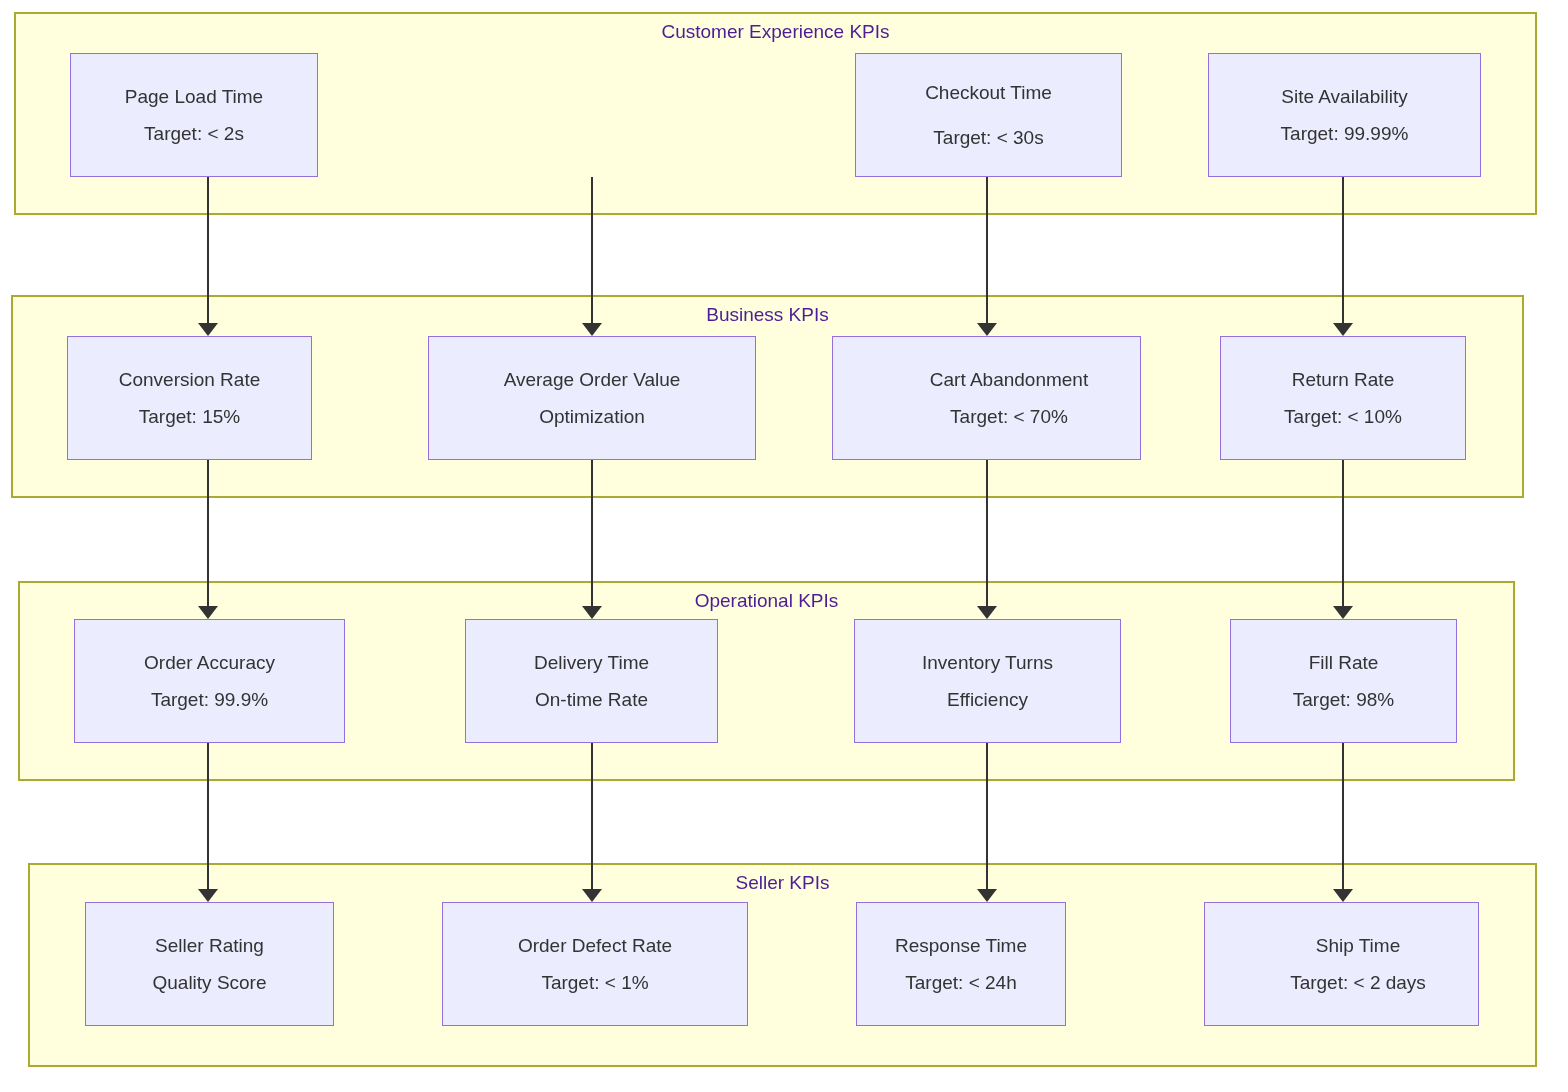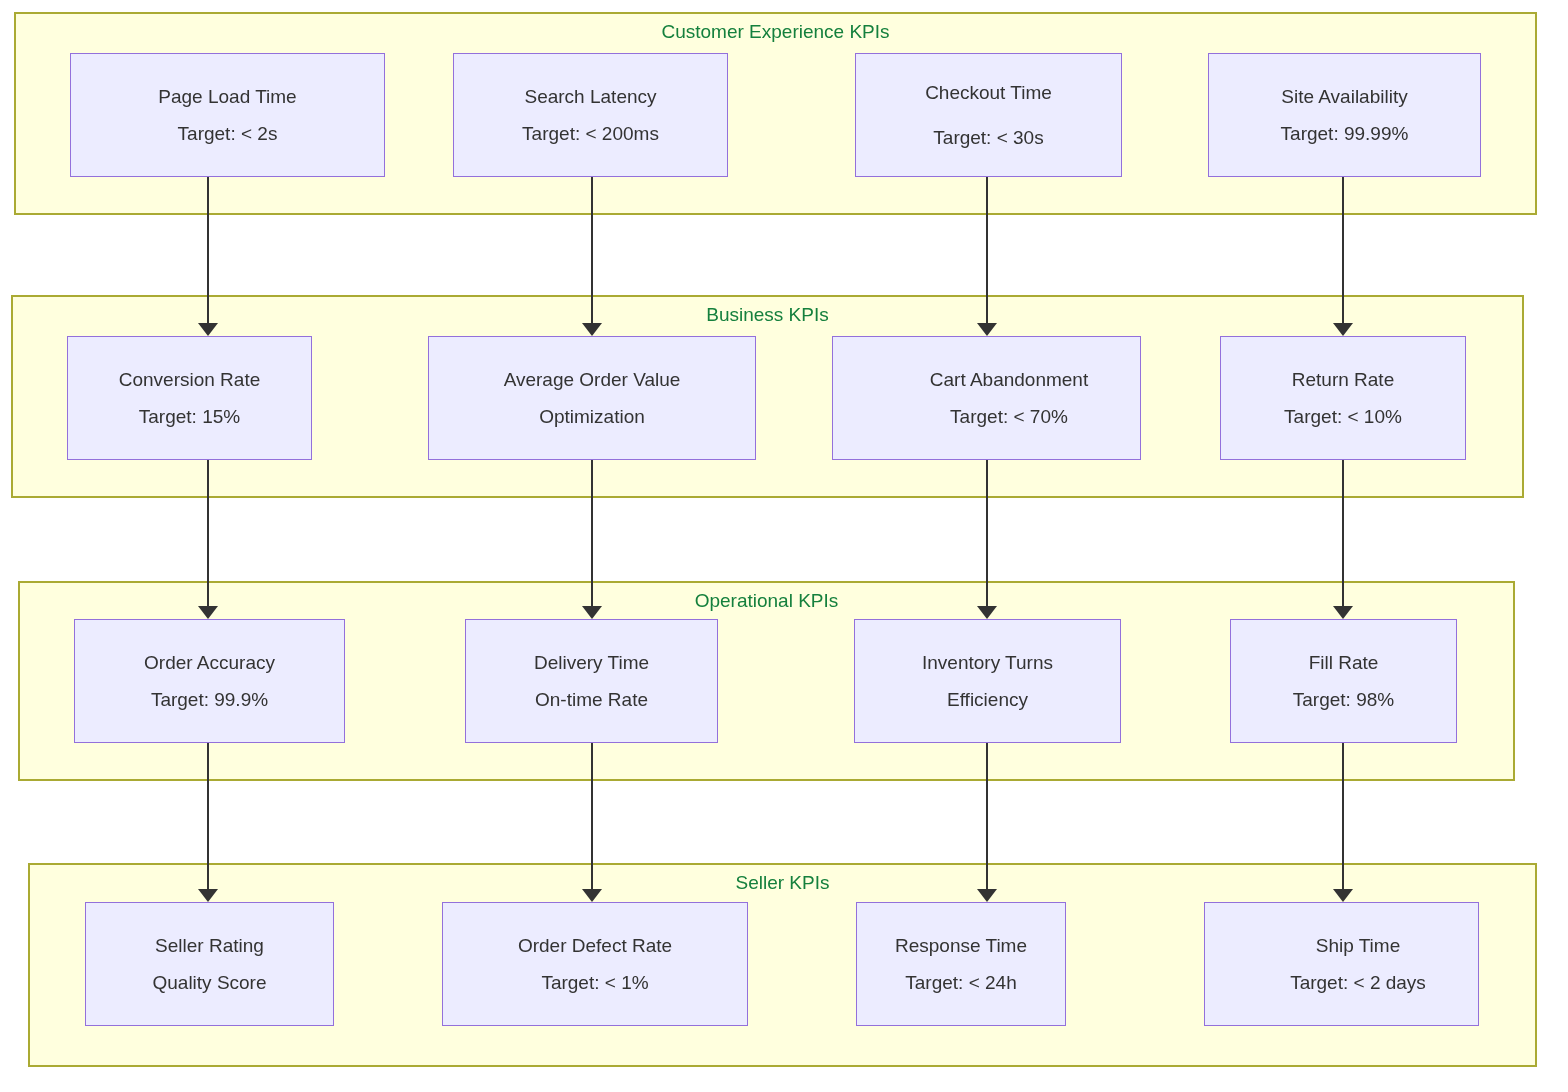--- a/index.html
+++ b/index.html
@@ -5,42 +5,42 @@
   html,body{margin:0;padding:0;background:#ffffff;}
   #canvas{
     position:relative;width:1568px;height:1092px;background:#ffffff;
     font-family:"Liberation Sans","DejaVu Sans",sans-serif;color:#333333;overflow:hidden;
   }
   .group{
     position:absolute;background:#ffffde;border:2px solid #aaaa33;box-sizing:border-box;
   }
   .group-title{
     position:absolute;top:7px;left:0;width:100%;text-align:center;
-    font-size:19px;font-weight:400;color:#15803d;
+    font-size:19px;font-weight:400;color:#4c1d95;
   }
   .node{
     position:absolute;background:#ececff;border:1.5px solid #9370db;box-sizing:border-box;
     display:flex;flex-direction:column;align-items:center;justify-content:center;
     font-size:19px;line-height:37px;text-align:center;color:#333333;
   }
   .edge{
     position:absolute;width:2px;background:#333333;
   }
   .edge::after{
     content:"";position:absolute;bottom:-13px;left:-9px;width:0;height:0;
     border-left:10px solid transparent;border-right:10px solid transparent;
     border-top:13px solid #333333;
   }
   
   #g0{left:14px;top:12px;width:1523px;height:203px;}
   #g1{left:11px;top:295px;width:1513px;height:203px;}
   #g2{left:18px;top:581px;width:1497px;height:200px;}
   #g3{left:28px;top:863px;width:1509px;height:204px;}
   
-  #n00{left:70px;top:53px;width:315px;height:124px;}
+  #n00{left:70px;top:53px;width:248px;height:124px;}
   #n01{left:453px;top:53px;width:275px;height:124px;}
   #n02{left:855px;top:53px;width:267px;height:124px;gap:8px;}
   #n03{left:1208px;top:53px;width:273px;height:124px;}
   
   #n10{left:67px;top:336px;width:245px;height:124px;}
   #n11{left:428px;top:336px;width:328px;height:124px;}
   #n12{left:832px;top:336px;width:309px;height:124px;padding-left:45px;}
   #n13{left:1220px;top:336px;width:246px;height:124px;}
   
   #n20{left:74px;top:619px;width:271px;height:124px;}
@@ -80,24 +80,20 @@
   <div class="group" id="g2">
     <div class="group-title">Operational KPIs</div>
   </div>
   <div class="group" id="g3">
     <div class="group-title">Seller KPIs</div>
   </div>
 
   <div class="node" id="n00">
     <span>Page Load Time</span>
     <span>Target: &lt; 2s</span>
-  </div>
-  <div class="node" id="n01">
-    <span>Search Latency</span>
-    <span>Target: &lt; 200ms</span>
   </div>
   <div class="node" id="n02">
     <span>Checkout Time</span>
     <span>Target: &lt; 30s</span>
   </div>
   <div class="node" id="n03">
     <span>Site Availability</span>
     <span>Target: 99.99%</span>
   </div>
 

